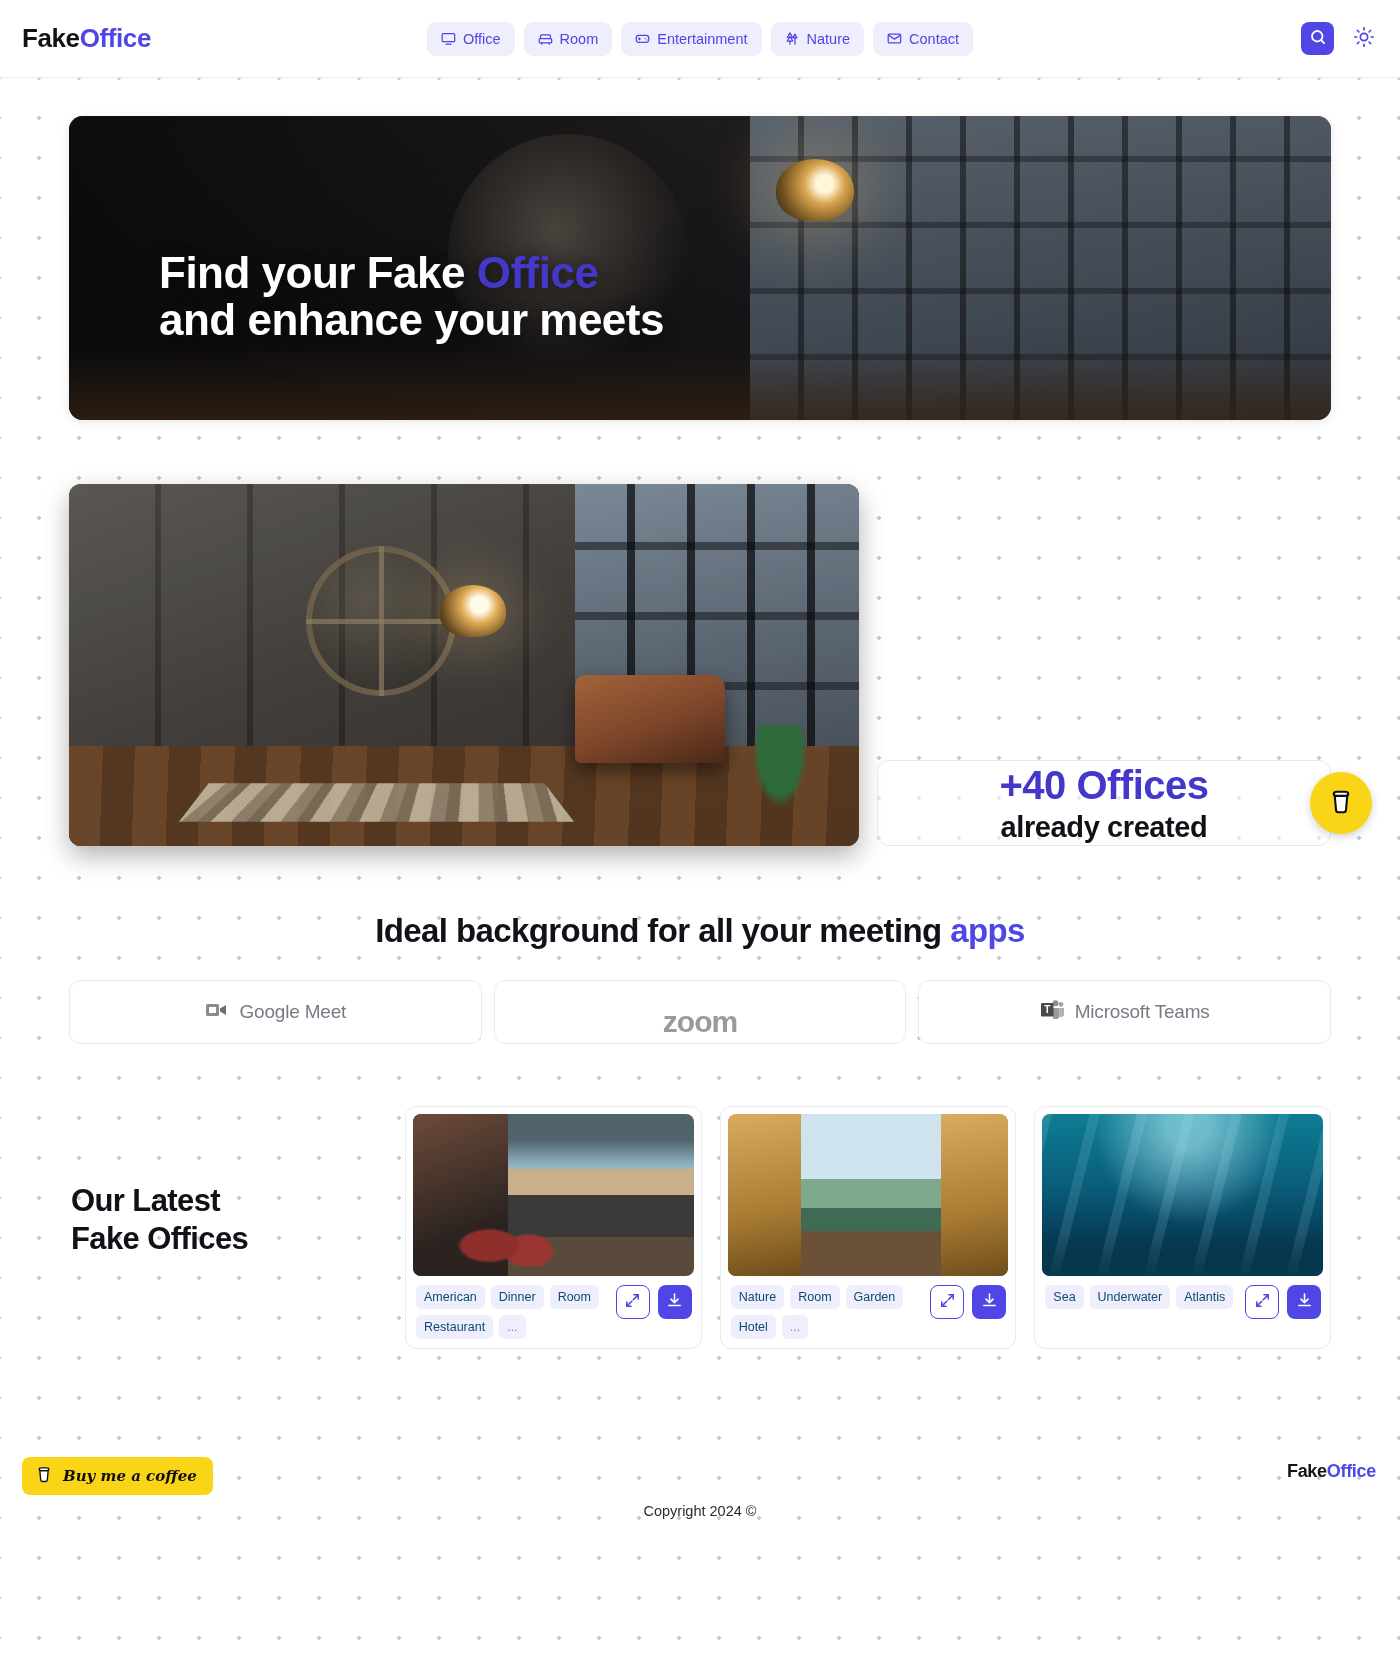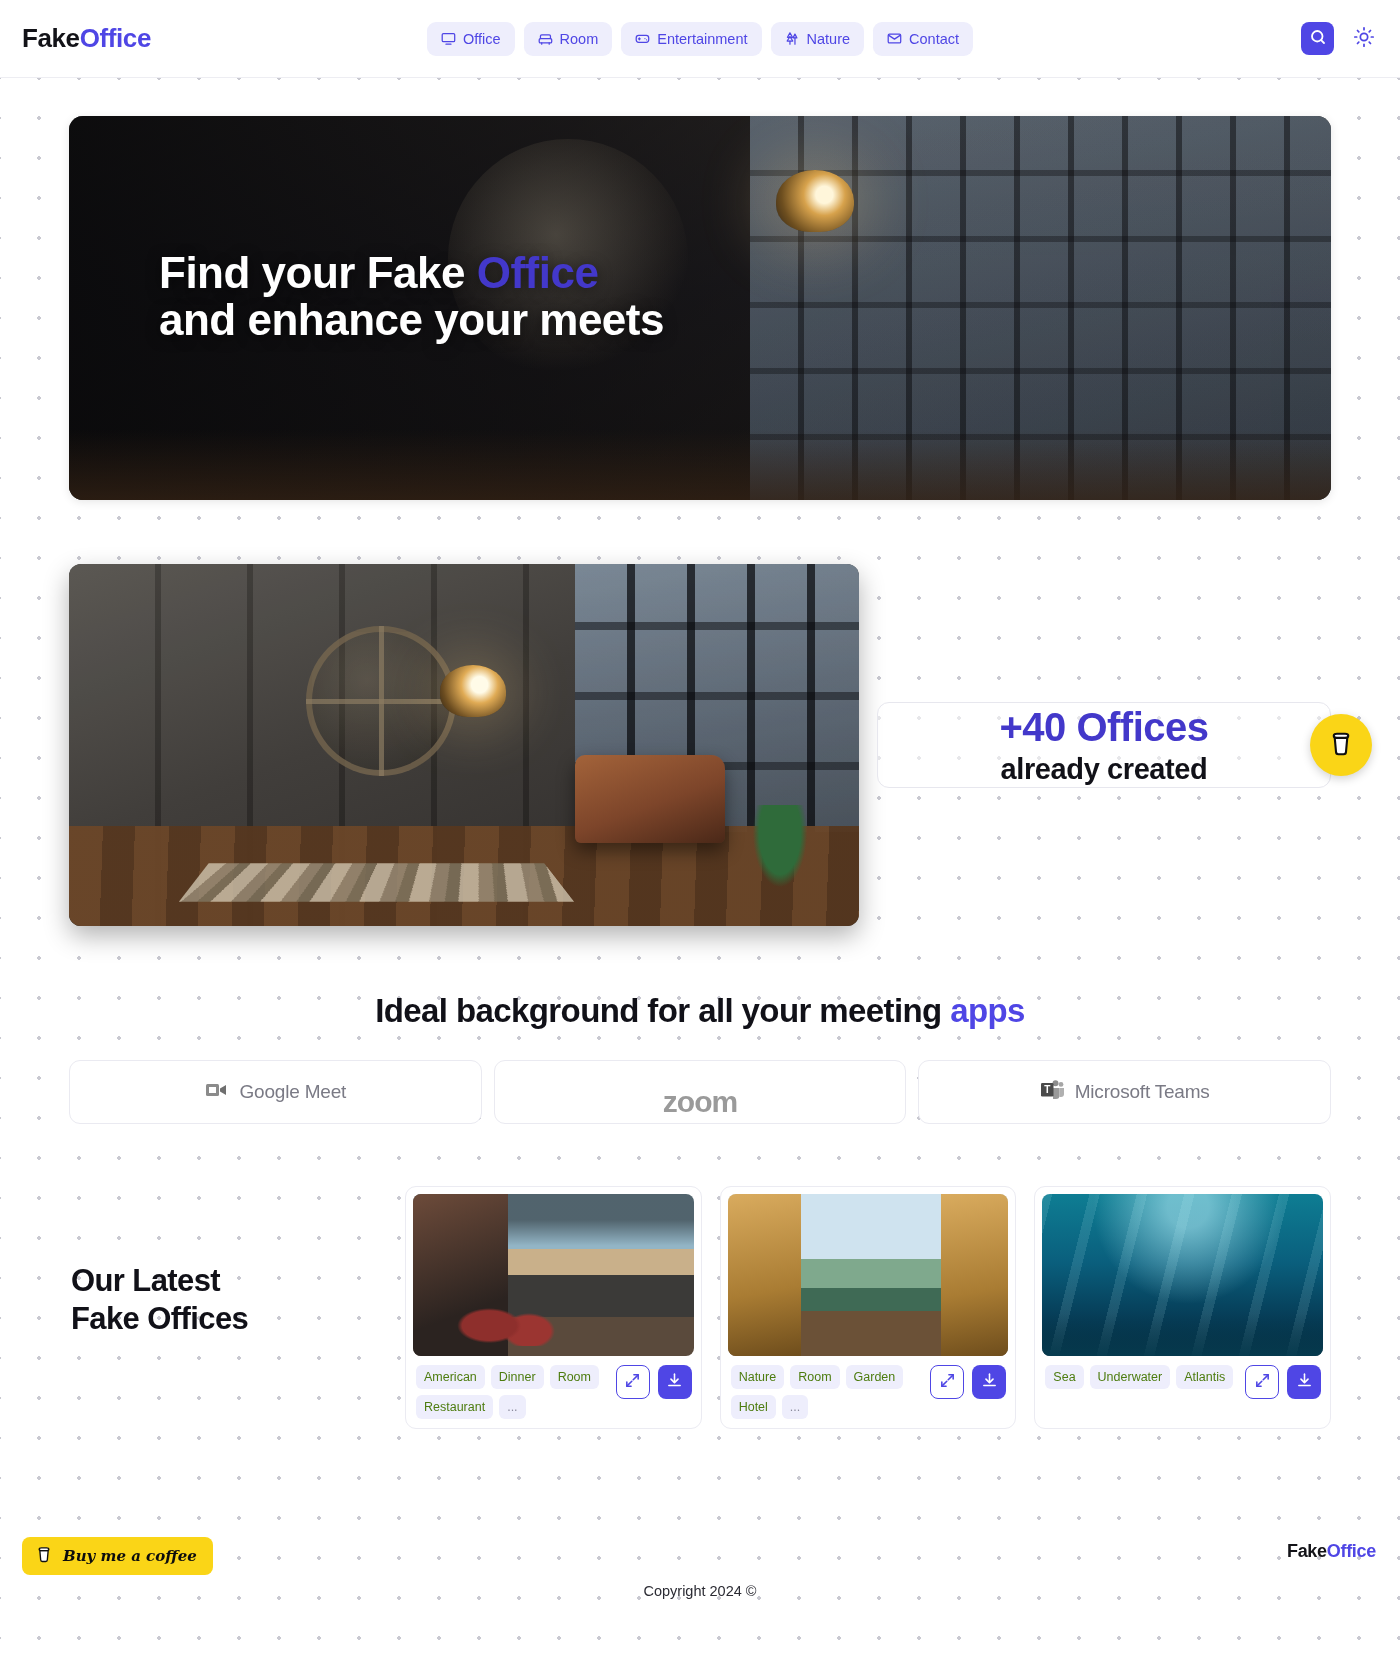--- a/index.html
+++ b/index.html
@@ -78,21 +78,21 @@
     cursor: pointer;
   }
 
   
   .page { position: relative; padding: 0 0 40px; }
   .wrap { width: 1262px; margin: 0 auto; }
 
   
   .hero {
     margin-top: 38px;
-    height: 384px;
+    height: 304px;
     border-radius: 14px;
     overflow: hidden;
     position: relative;
     box-shadow: 0 2px 10px rgba(0,0,0,.10);
     padding-left: 8px;
   }
   .hero-img {
     position: absolute; inset: 0;
     background:
       linear-gradient(100deg, rgba(8,8,10,.86) 0%, rgba(14,13,16,.62) 38%, rgba(22,20,24,.30) 62%, rgba(30,28,30,.18) 100%),
@@ -136,21 +136,21 @@
     letter-spacing: -0.5px;
     text-shadow: 0 2px 14px rgba(0,0,0,.55);
   }
   .hero-text h1 .accent { color: #4338ca; }
 
   
   .showcase {
     margin-top: 64px;
     display: flex;
     gap: 18px;
-    align-items: center;
+    align-items: flex-end;
   }
   .showcase-img {
     width: 790px; height: 362px;
     border-radius: 12px;
     overflow: hidden;
     position: relative;
     box-shadow: 0 10px 26px rgba(0,0,0,.30);
     background: linear-gradient(180deg, #3c3a38 0%, #232223 55%, #191716 100%);
   }
   .sc-wall{
@@ -352,21 +352,21 @@
     margin-top: 9px;
     display: flex;
     align-items: flex-start;
     justify-content: space-between;
     gap: 8px;
     padding: 0 2px 0 3px;
   }
   .tags { display: flex; flex-wrap: wrap; gap: 6px; flex: 1; }
   .tag {
     background: #eeeefc;
-    color: #4d7c0f;
+    color: #0c4a6e;
     font-size: 12.5px;
     border-radius: 6px;
     padding: 5px 8px;
     white-space: nowrap;
     cursor: pointer;
   }
   .tag.more { color: #8b8b9c; }
   .card-actions { display: flex; gap: 8px; align-items: center; }
   .act {
     width: 34px; height: 34px;

